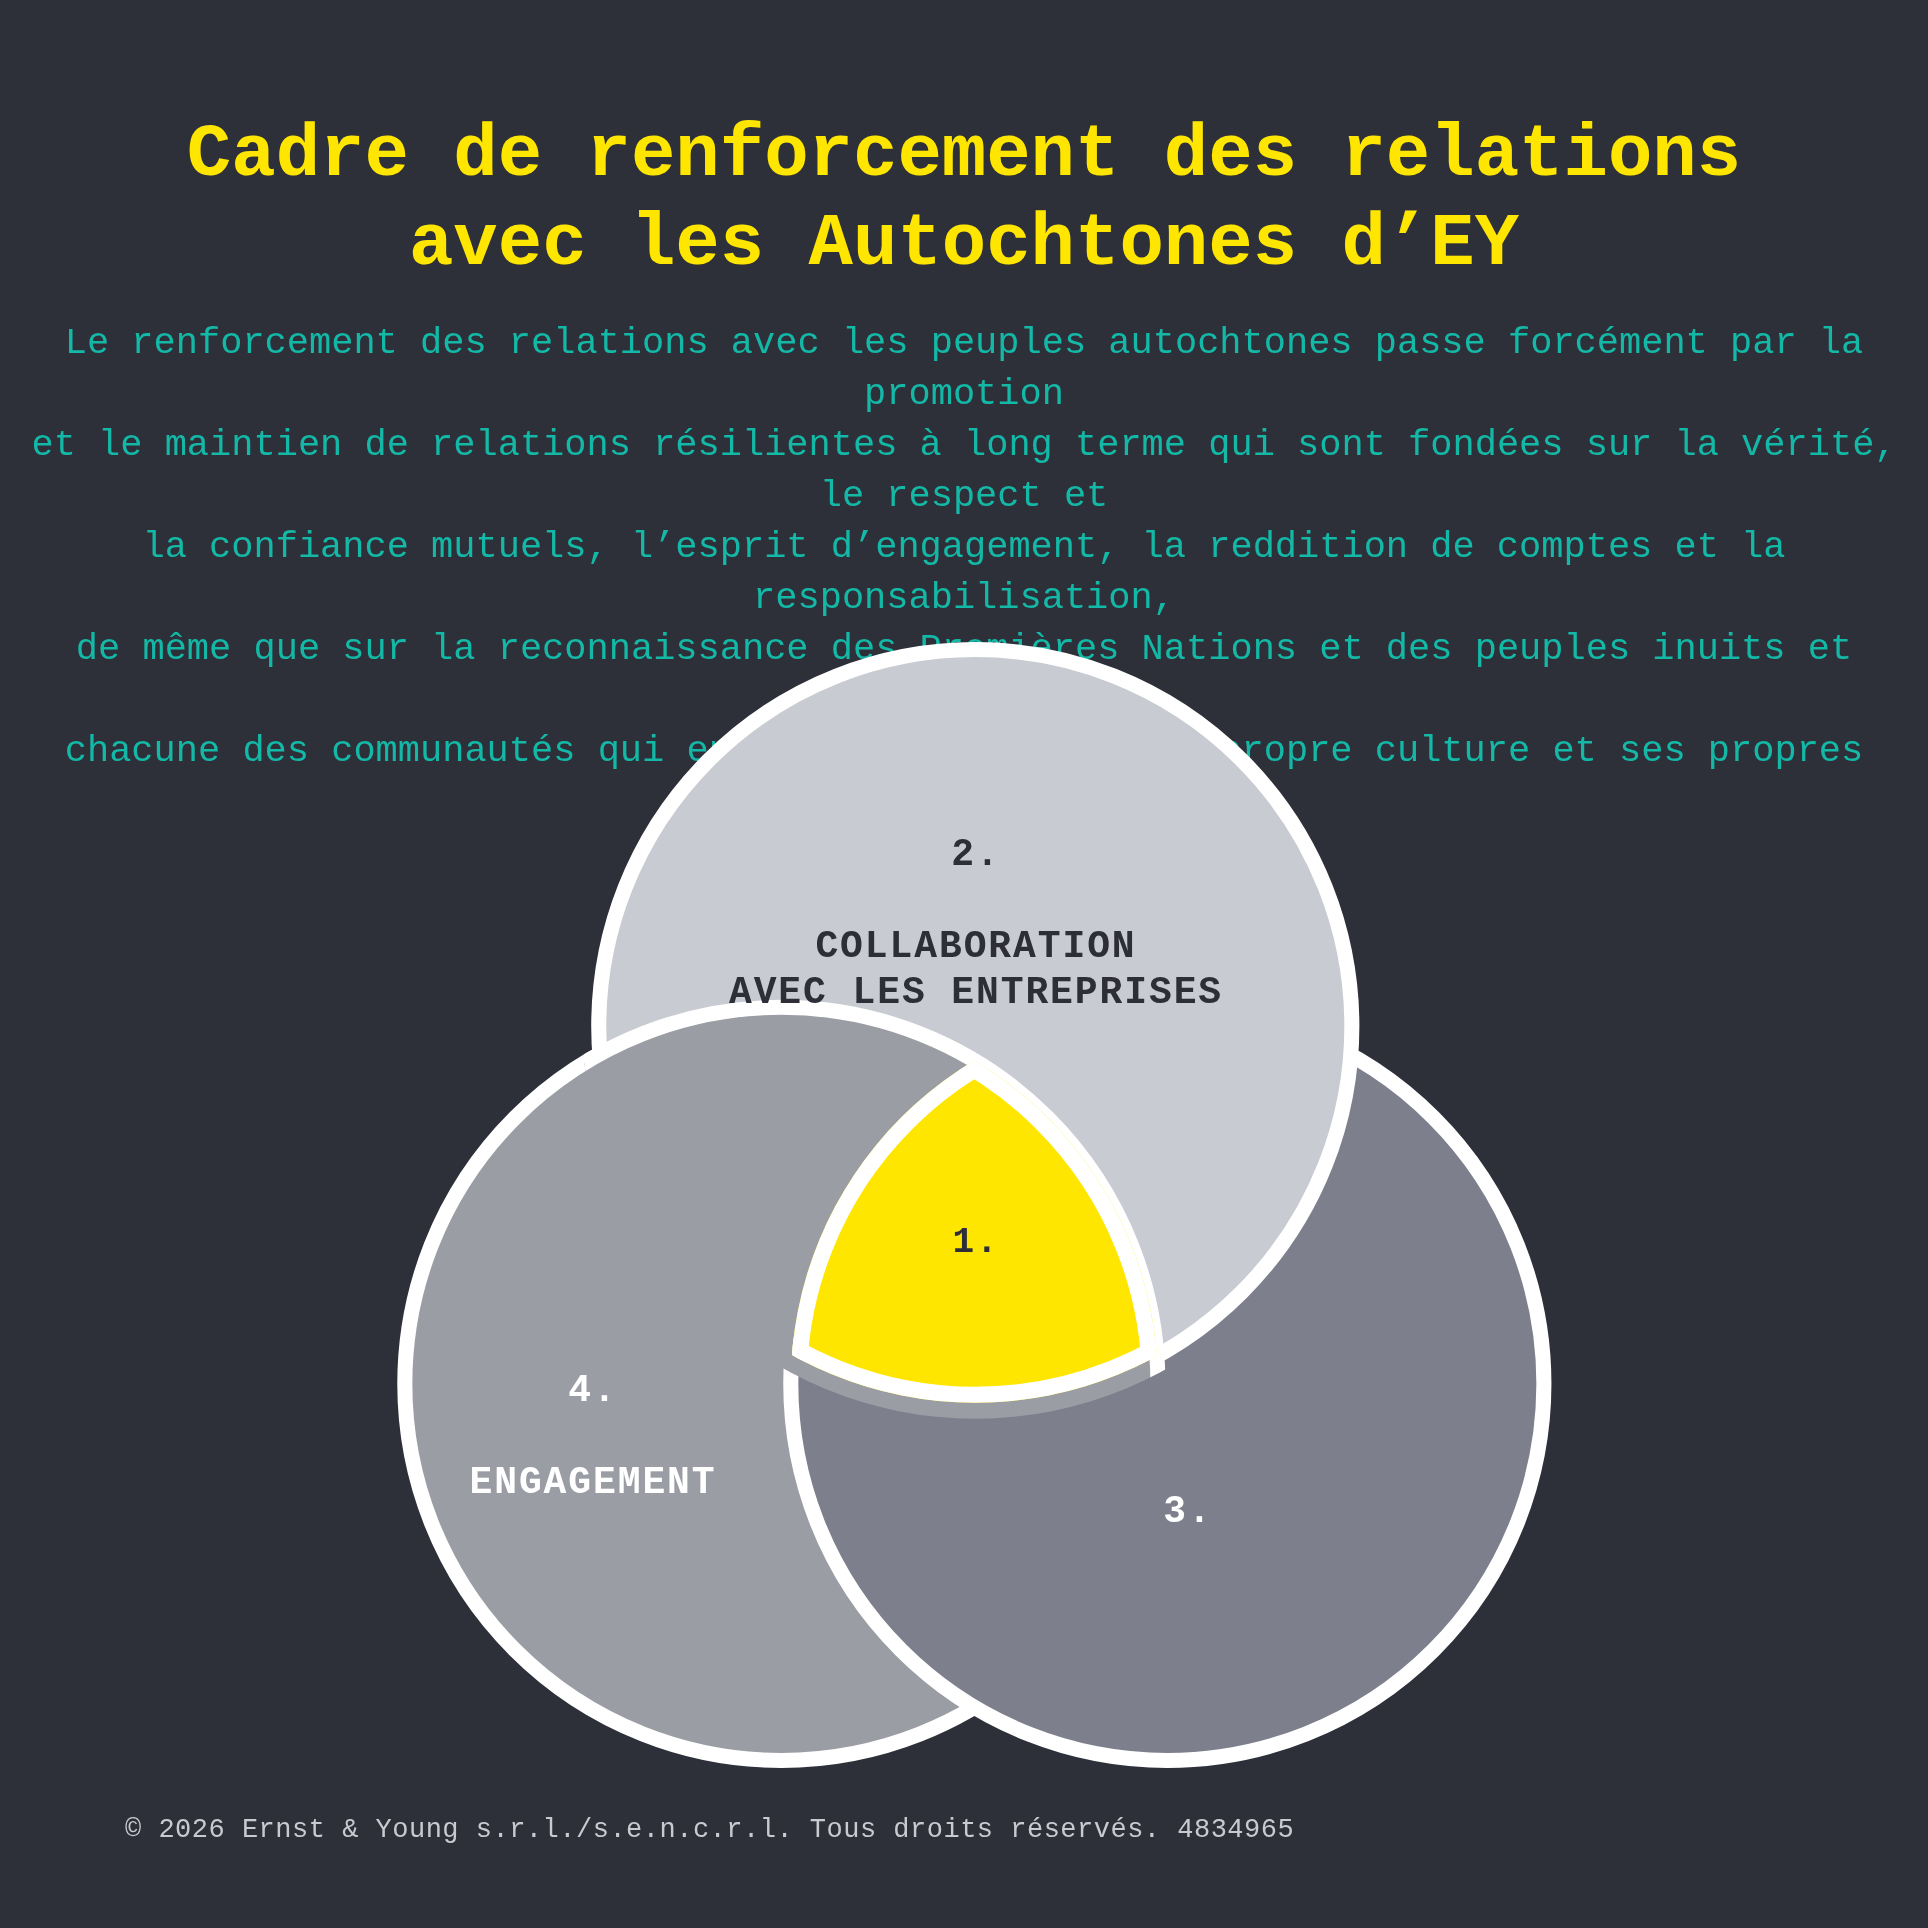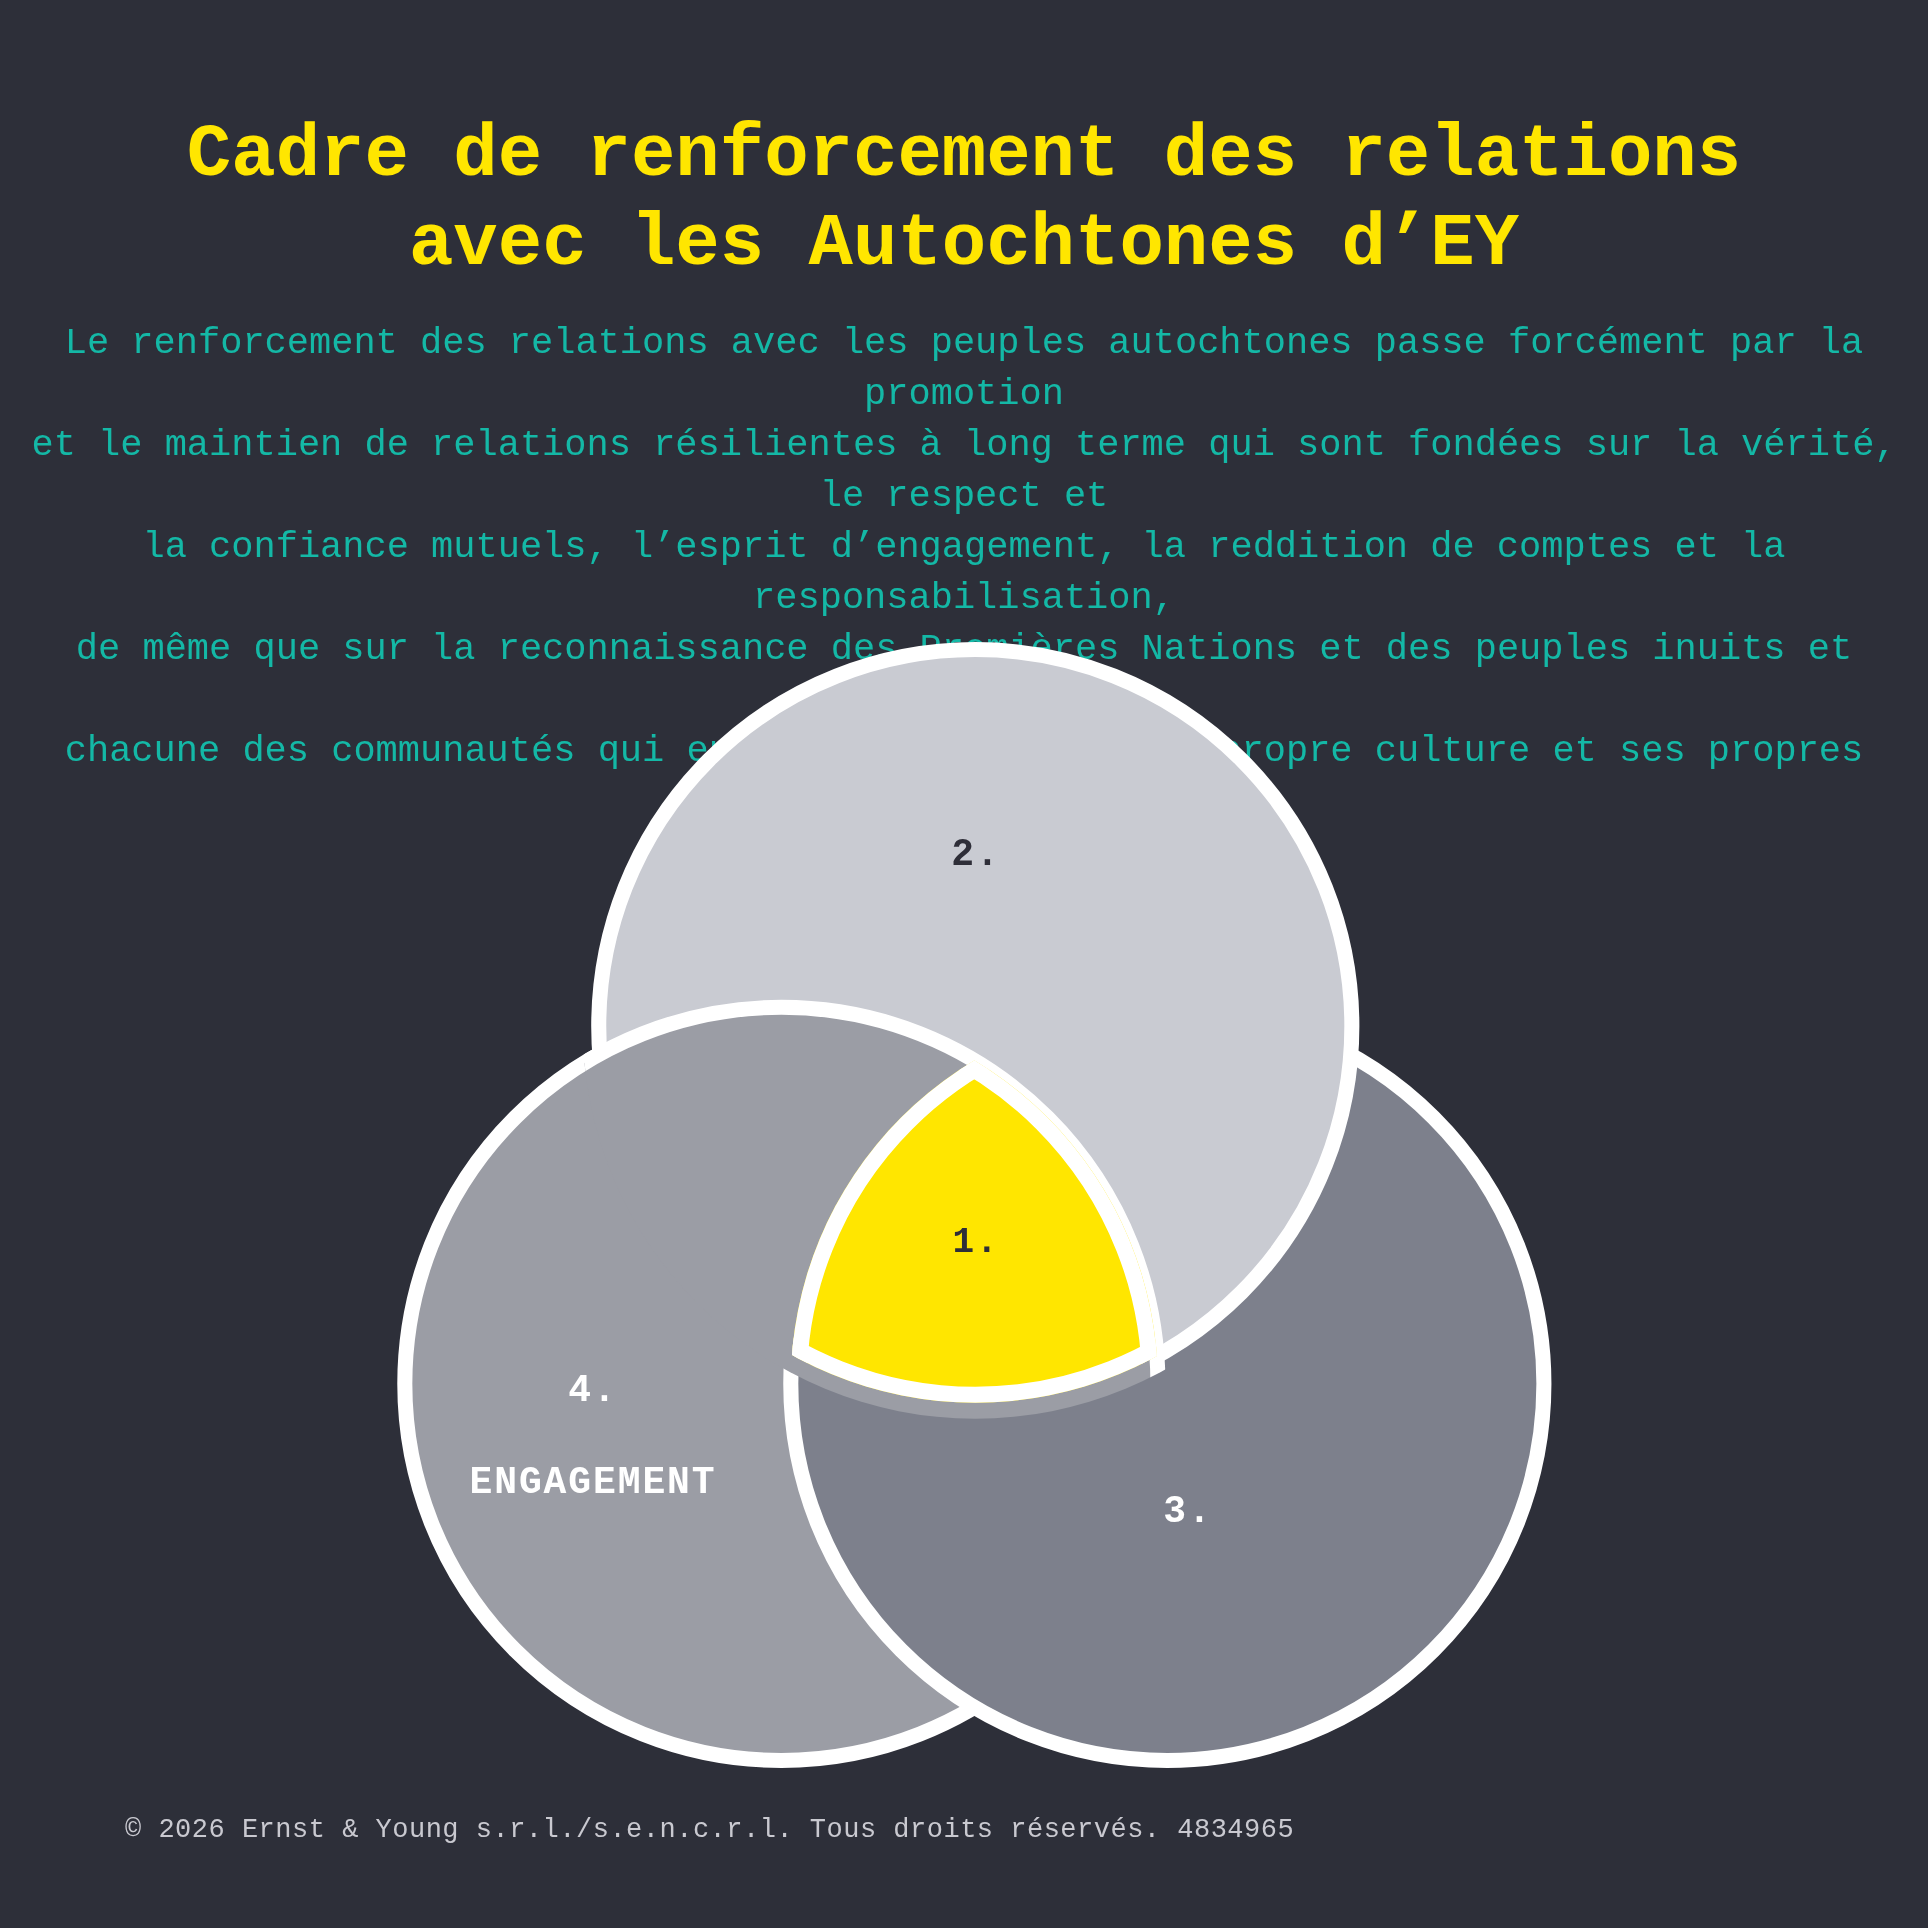--- a/index.html
+++ b/index.html
@@ -118,20 +118,22 @@
               <circle cx="1240" cy="1470" r="400" stroke="#ffffff"></circle>
             </g>
           </g>
         </g>
       </g>
     </g>
   </svg>
 
   <div class="circle-label" style="left: 976px; top: 786px; color: rgb(46, 46, 56);">
     <span style="display:block;">2.</span>
+    <span style="display:block;">COLLABORATION
+AVEC LES ENTREPRISES</span>
   </div>
 
   <div class="circle-label center" style="left: 976px; top: 1177px; color: rgb(46, 46, 56);">
     <span style="display:block;">1.</span>
   </div>
 
   <div class="circle-label" style="left: 593px; top: 1322px; color: rgb(255, 255, 255);">
     <span style="display:block;">4.</span>
     <span style="display:block;text-align:right;">ENGAGEMENT</span>
   </div>

